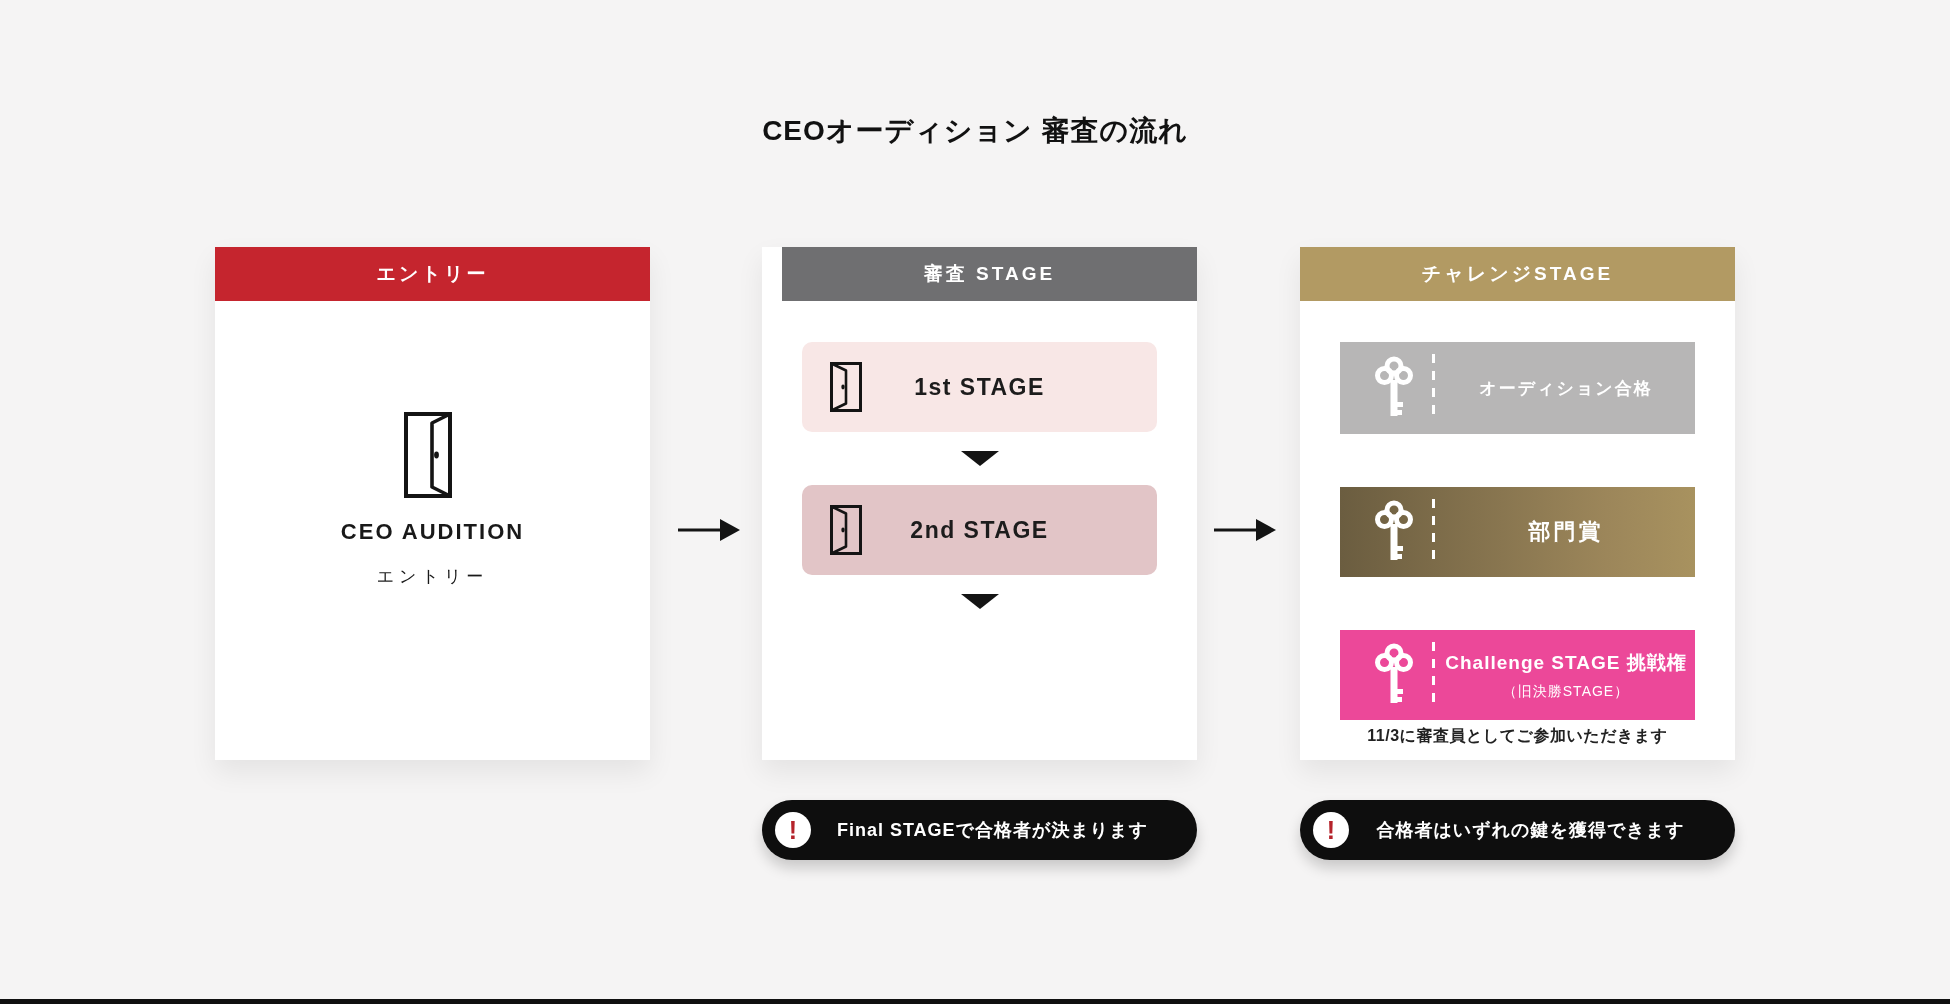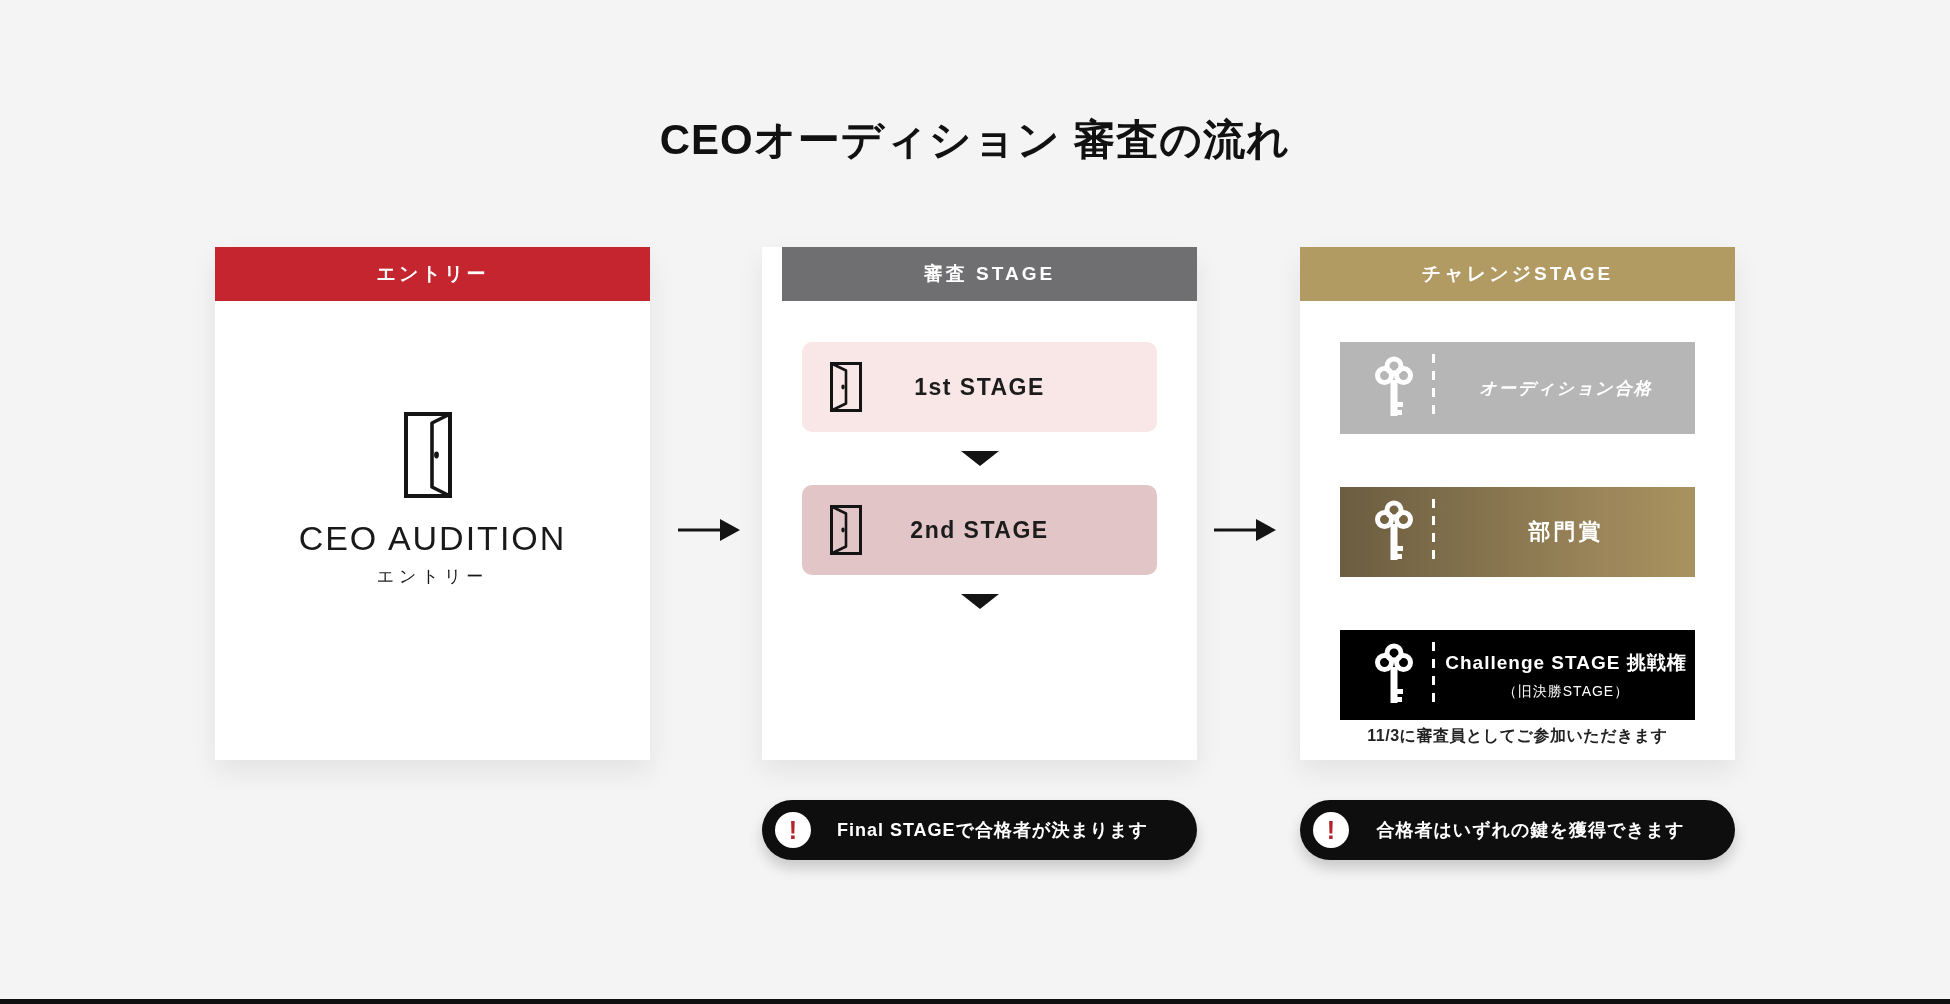--- a/index.html
+++ b/index.html
@@ -4,21 +4,21 @@
 <style>
   * { margin:0; padding:0; box-sizing:border-box; }
   html,body { background:#e9e8e9; }
   .stage {
     position:relative; width:1950px; height:1004px; overflow:hidden;
     background:#f5f4f4;
     font-family:"Liberation Sans","DejaVu Sans",sans-serif;
   }
   .page-title {
     position:absolute; top:112px; left:0; width:100%;
-    text-align:center; font-size:42px; font-weight:bold; color:#111;
+    text-align:center; font-size:28px; font-weight:bold; color:#111;
     letter-spacing:1px;
   }
   
   .panel {
     position:absolute; top:247px; width:435px; height:513px; background:#fff;
     box-shadow:0 12px 26px rgba(0,0,0,.07);
   }
   #panel-entry { left:215px; }
   #panel-screening { left:762px; }
   #panel-challenge { left:1300px; }
@@ -27,21 +27,21 @@
     color:#fff; font-size:19px; font-weight:bold; letter-spacing:3px;
   }
   .hdr-entry { background:#c5252e; }
   .hdr-screening { background:#6f6f71;margin-left:20px; }
   .hdr-challenge { background:#b29a63; }
 
   
   .entry-door { position:absolute; top:165px; left:50%; transform:translateX(-50%); }
   .entry-title {
     position:absolute; top:272px; width:100%; text-align:center;
-    font-size:34px; font-weight:normal; letter-spacing:2px; color:#191919;
+    font-size:22px; font-weight:bold; letter-spacing:2px; color:#191919;
   }
   .entry-sub {
     position:absolute; top:318px; width:100%; text-align:center;
     font-size:17px; letter-spacing:5px; color:#191919;
   }
 
   
   .srow {
     position:absolute; left:40px; width:355px; height:90px;
     display:flex; align-items:center; justify-content:center;border-radius:10px;
@@ -54,23 +54,23 @@
   .tri {
     position:absolute; left:50%; transform:translateX(-50%);
     width:0; height:0;
     border-left:19px solid transparent; border-right:19px solid transparent;
     border-top:15px solid #141414;
   }
   .tri1 { top:204px; } .tri2 { top:347px; }
 
   
   .crow { position:absolute; left:40px; width:355px; height:90px; color:#fff; }
-  .crow1 { top:95px;  height:92px; background:#b7b6b6;font-style:italic; }
+  .crow1 { top:95px;  height:92px; background:#b7b6b6; }
   .crow2 { top:240px; background:linear-gradient(90deg,#6b5d40 0%,#9c865a 75%,#a8925f 100%); }
-  .crow3 { top:383px; background:#000000; }
+  .crow3 { top:383px; background:#ec4899; }
   .crow .key { position:absolute; left:34px; top:50%; transform:translateY(-50%); line-height:0; }
   .crow .dash {
     position:absolute; left:92px; top:12px; bottom:12px; width:3px;
     background:repeating-linear-gradient(to bottom,#fff 0 9px,transparent 9px 17px);
   }
   .crow .lbl {
     position:absolute; left:105px; right:8px; top:0; bottom:0;
     display:flex; flex-direction:column; align-items:center; justify-content:center;
   }
   .crow1 .lbl-main { font-size:17px; font-weight:bold; letter-spacing:2px; }

